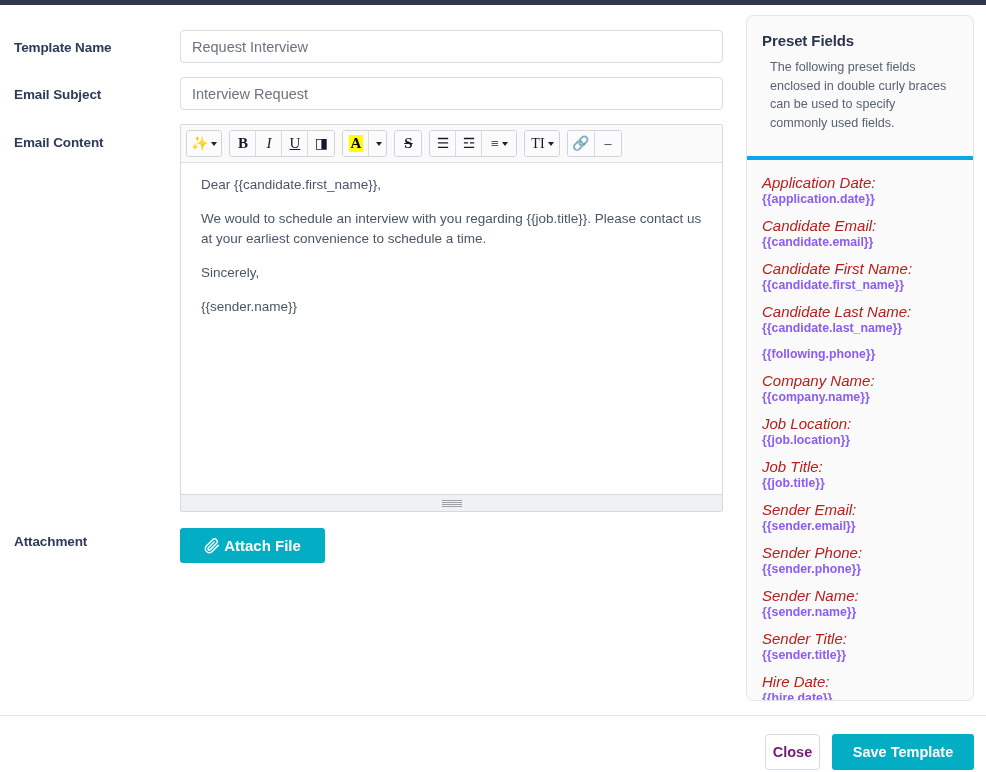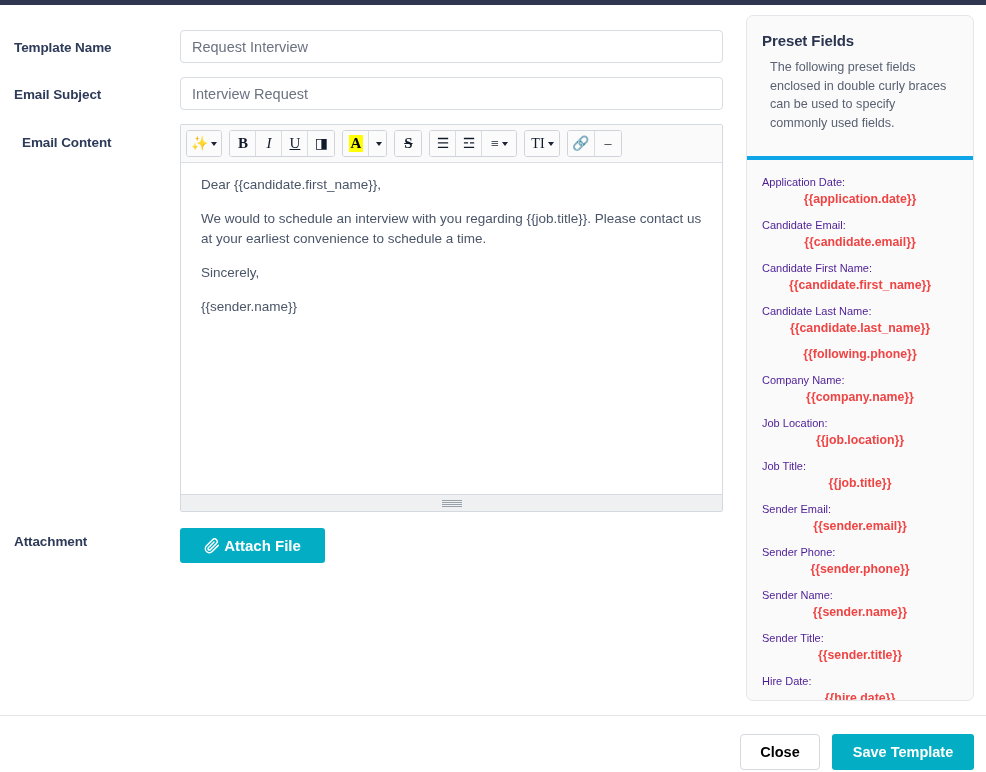--- a/index.html
+++ b/index.html
@@ -49,21 +49,21 @@
     position: absolute;
     left: 14px;
     top: 9px;
     width: 160px;
     font-size: 13.5px;
     font-weight: bold;
     color: #2d3a58;
     letter-spacing: -0.1px;
     line-height: 18px;
   }
-  .row-content .field-label { top: 10px; margin-left: 8px; }
+  .row-content .field-label { top: 10px; }
   .row-attach .field-label  { top: 11px; }
 
   .text-input {
     position: absolute;
     left: 180px;
     top: 0;
     width: 543px;
     height: 33px;
     border: 1px solid #d8dce3;
     border-radius: 4px;
@@ -244,31 +244,31 @@
     margin: 8px;
   }
   .preset-list {
     padding: 14px 15px 10px 15px;
   }
   .preset-item {
     margin-bottom: 9px;
   }
   .preset-item .pf-label {
     display: block;
-    font-size: 11px;
-    color: #4c1d95;
+    font-size: 15px;
+    color: #b91c1c;
     line-height: 17px;
+    font-style: italic;
   }
   .preset-item .pf-token {
     display: block;
     font-size: 12.3px;
     font-weight: bold;
-    color: #ef4444;
+    color: #8b5cf6;
     line-height: 17px;
-    text-align: center;
   }
 
   
   .footer {
     position: absolute;
     left: 0;
     top: 715px;
     width: 986px;
     height: 57px;
     border-top: 1px solid #e3e5e8;
@@ -276,29 +276,29 @@
   }
   .footer-actions {
     position: absolute;
     right: 12px;
     top: 18px;
     display: flex;
     align-items: center;
     gap: 12px;
   }
   .btn-close {
-    width: 80px;
+    width: 55px;
     height: 36px;
     background: #ffffff;
     border: 1px solid #d5d9e0;
     border-radius: 4px;
     font-family: "Liberation Sans", sans-serif;
     font-size: 14.5px;
     font-weight: bold;
-    color: #000000;
+    color: #701a75;
     cursor: pointer;
   }
   .btn-save {
     width: 142px;
     height: 36px;
     font-size: 14.5px;
   }
 </style>
 </head>
 <body>

